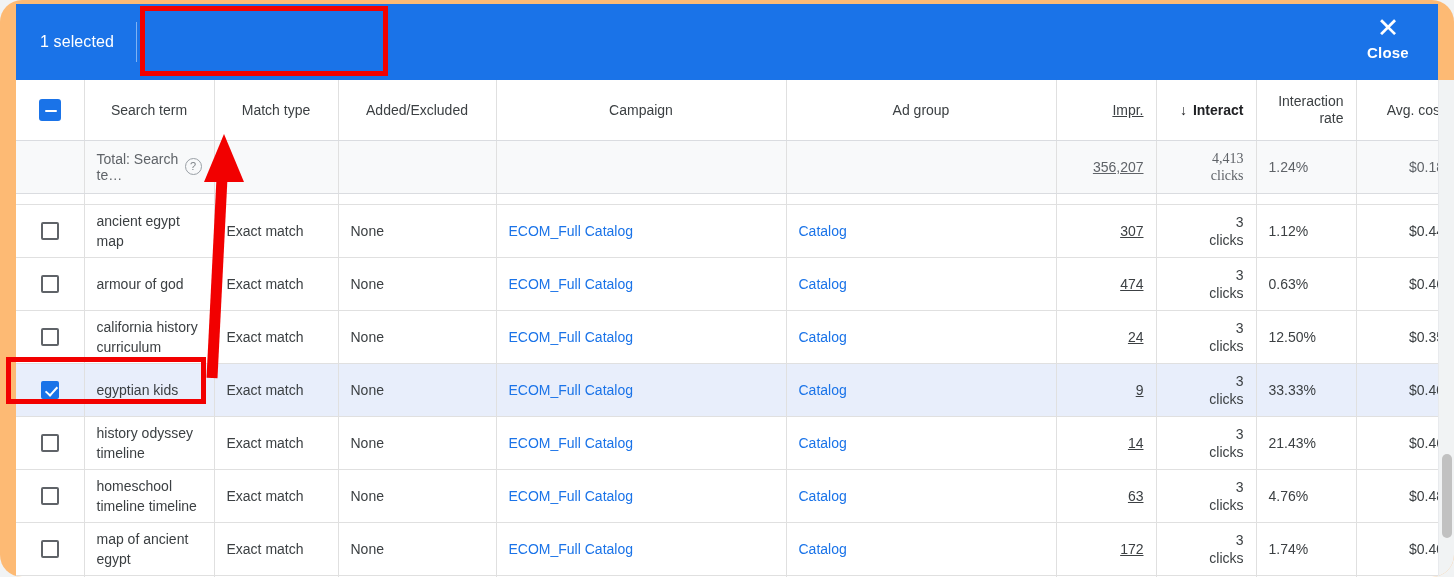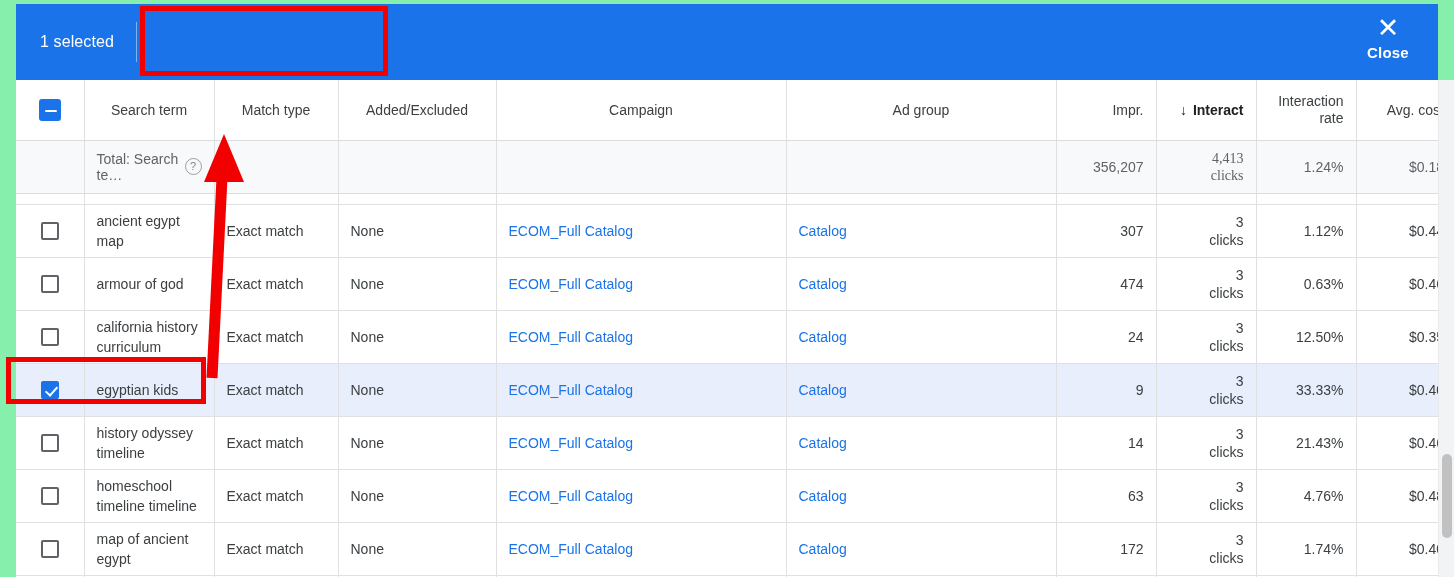--- a/index.html
+++ b/index.html
@@ -4,21 +4,21 @@
 <style>
   * { box-sizing: border-box; margin:0; padding:0; }
   html,body { width:1454px; height:577px; overflow:hidden; }
   body {
     font-family: "Liberation Sans", sans-serif;
     background:#f1f3f4;
     color:#3c4043;
     font-size:14px;
     -webkit-font-smoothing: antialiased;
   }
-  #root { position:relative; width:1454px; height:577px; background:#86efac; overflow:hidden; }
+  #root { position:relative; width:1454px; height:577px; background:#fdba74; overflow:hidden;border-radius:22px; }
 
   
   .action-bar{
     position:absolute; left:16px; top:4px; width:1422px; height:76px;
     background:#1a73e8; display:flex; align-items:center;
   }
   .selected-count{
     color:#fff; font-size:16px; padding-left:24px; padding-right:22px;
     white-space:nowrap; letter-spacing:.1px;
   }
@@ -55,23 +55,23 @@
   }
   th:last-child, td:last-child{ border-right:none; }
 
   
   .c-chk   { width:68px;  padding:0; }
   .c-term  { width:130px;margin-left:36px; }
   .c-match { width:124px; }
   .c-added { width:158px; }
   .c-camp  { width:290px; }
   .c-adg   { width:270px; }
-  .c-impr  { width:100px; text-align:right; }
+  .c-impr  { width:100px; text-align:right;text-decoration:underline; }
   .c-inter { width:100px; text-align:right; }
-  .c-rate  { width:100px; text-align:right; }
+  .c-rate  { width:100px; text-align:left; }
   .c-cost  { width:100px; text-align:right; }
 
   thead th{
     height:60px; background:#fff; color:#3c4043;
     border-bottom:1px solid #dadce0; vertical-align:middle;
   }
   thead th.num{ text-align:right; }
   .sorted{ font-weight:bold; color:#202124; white-space:nowrap;margin-top:32px; }
   .sort-arrow{ font-weight:normal; margin-right:6px; }
   .wrap2{ display:block; line-height:17px; }

